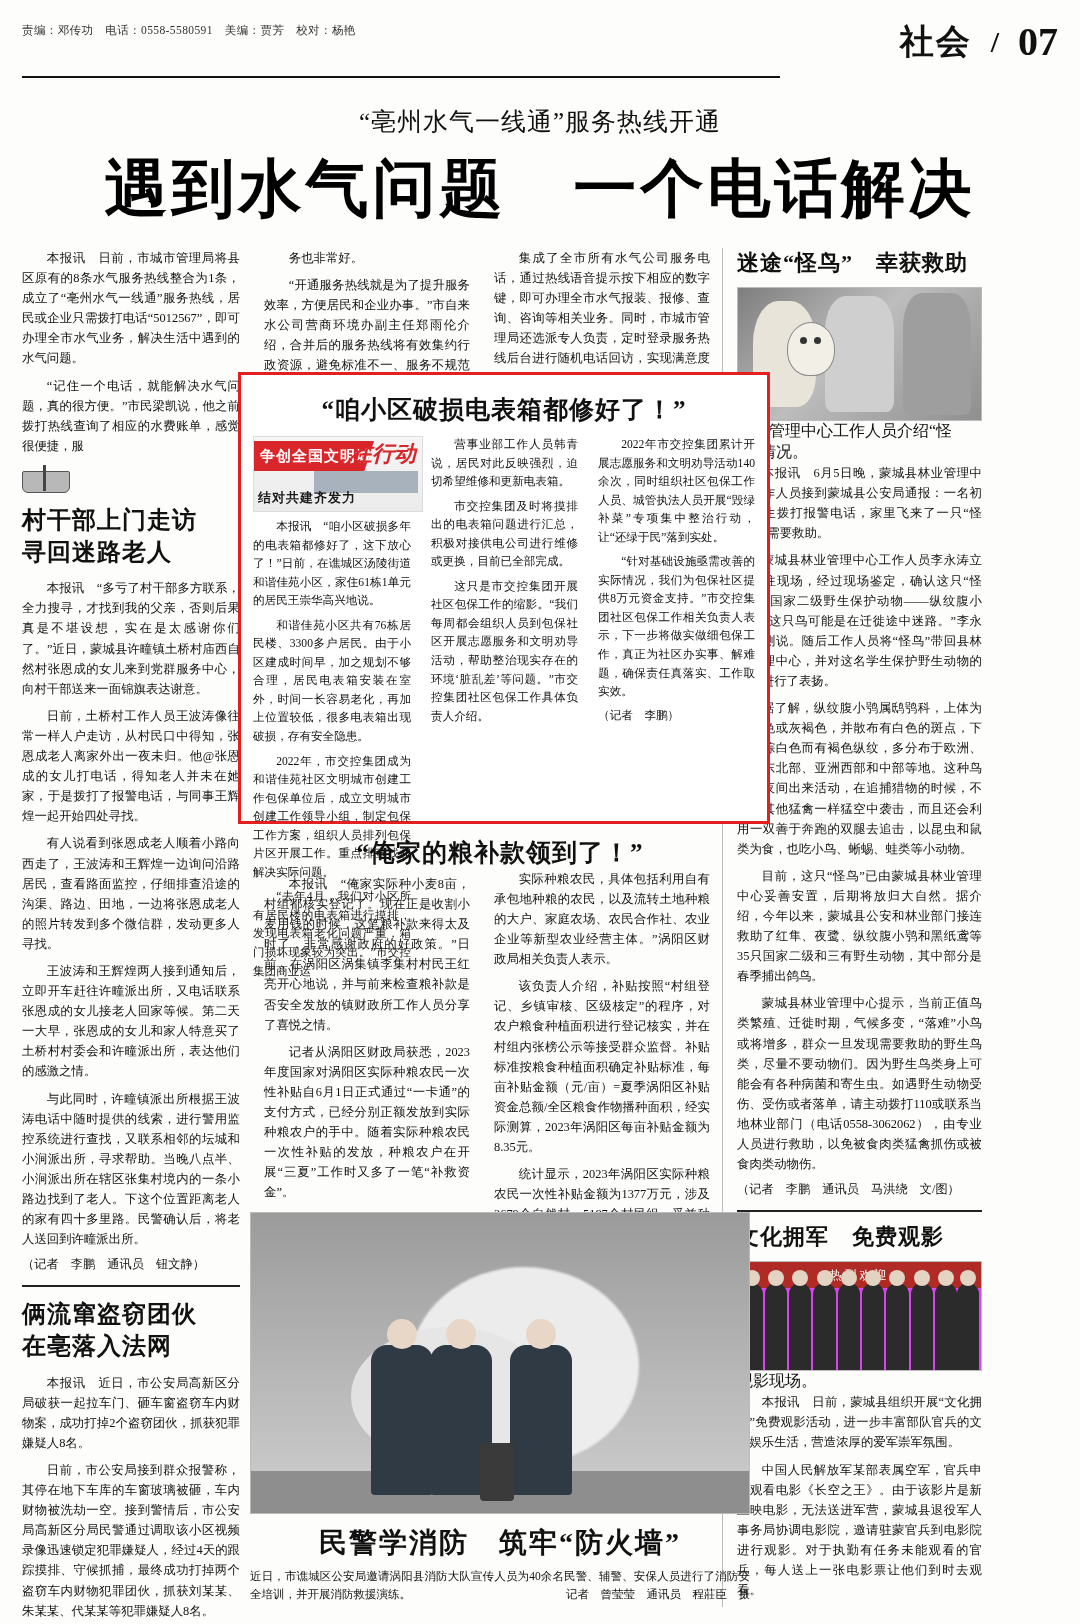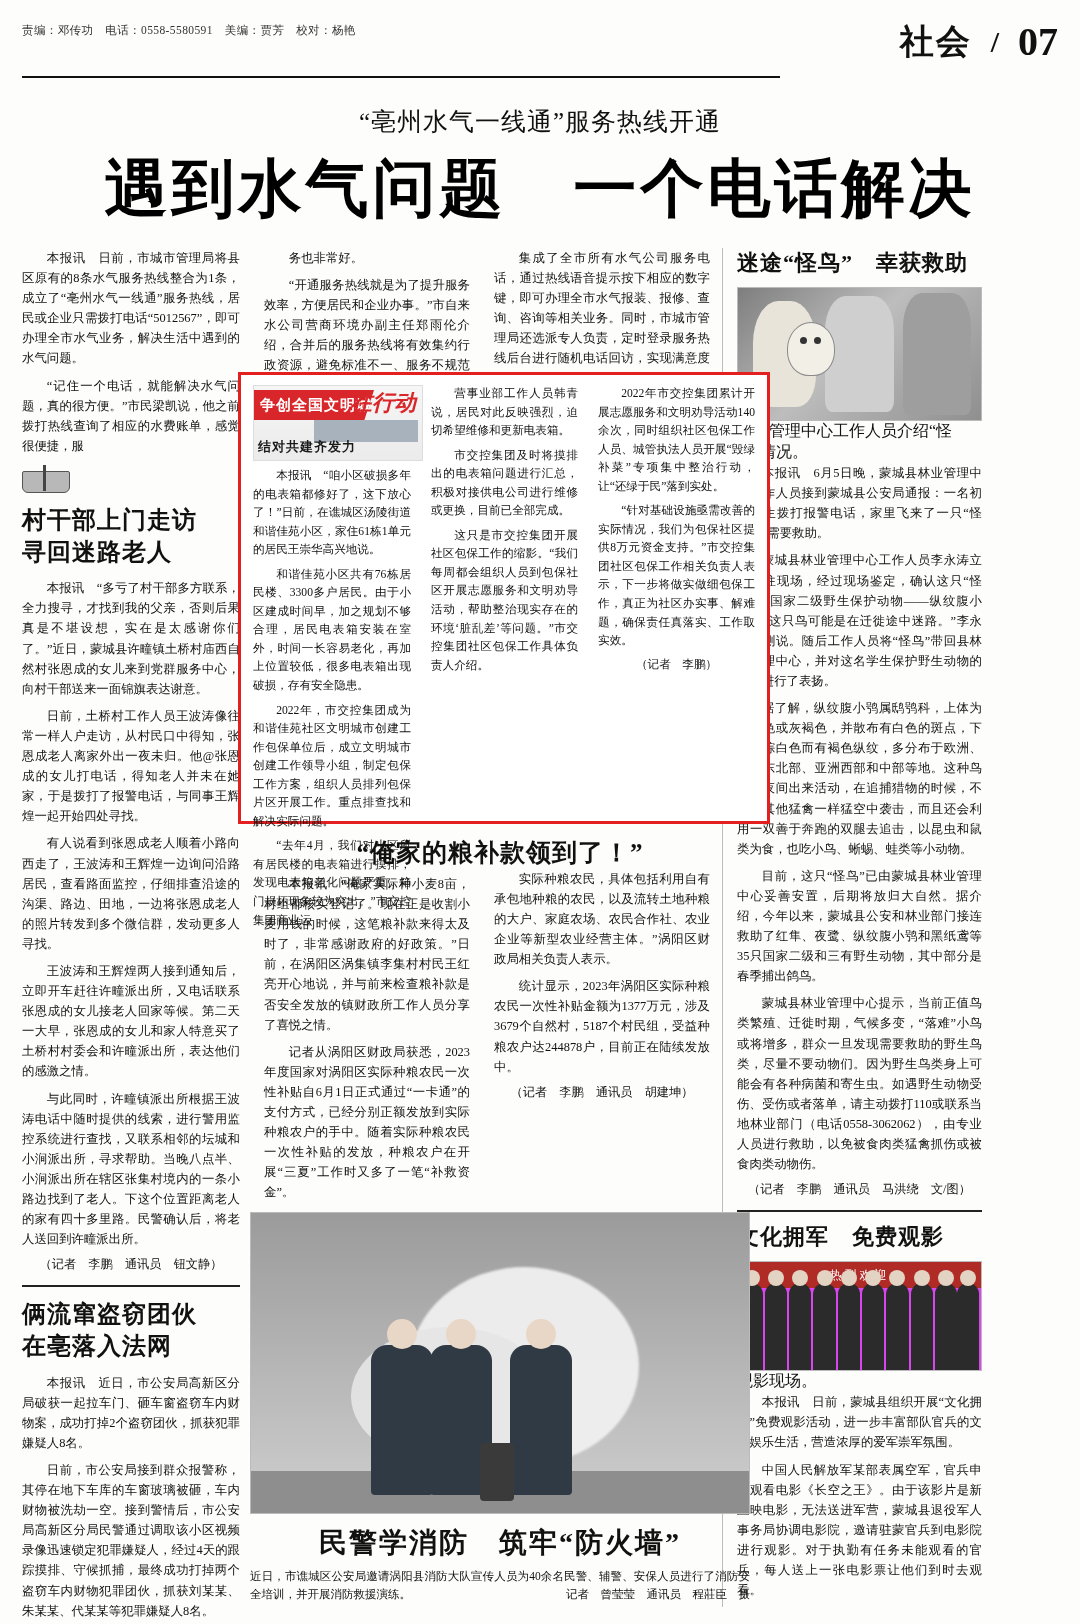--- a/index.html
+++ b/index.html
@@ -39,21 +39,21 @@
 
   
   .grid{display:flex;gap:0;margin-top:16px;align-items:flex-start;}
   .col{box-sizing:border-box;}
   .col-1{width:230px;padding-right:12px;}
   .col-2{width:230px;padding:0 12px;}
   .col-3{width:240px;padding:0 12px;}
   .col-4{width:260px;padding-left:14px;border-left:1px solid #bbb;}
 
   p.body{font-size:12.4px;line-height:1.62;text-align:justify;margin:0 0 7px 0;text-indent:2em;}
-  .sig{text-align:center;font-size:12.2px;margin:2px 0 8px 0;}
+  .sig{text-align:left;font-size:12.2px;margin:2px 0 8px 0;}
 
   
   .art-title{
     font-size:24px;font-weight:bold;line-height:1.32;letter-spacing:1px;margin:12px 0 10px 0;
   }
   .art-title.small{font-size:22px;}
   .rule-thick{border-top:2px solid #222;margin:12px 0 10px 0;}
 
   
   .warm-banner{display:flex;align-items:center;gap:6px;margin:6px 0 4px 0;}
@@ -181,20 +181,21 @@
       <p class="body">本报讯　“俺家实际种小麦8亩，村组都核实登记了。现在正是收割小麦用钱的时候，这笔粮补款来得太及时了，非常感谢政府的好政策。”日前，在涡阳区涡集镇李集村村民王红亮开心地说，并与前来检查粮补款是否安全发放的镇财政所工作人员分享了喜悦之情。</p>
       <p class="body">记者从涡阳区财政局获悉，2023年度国家对涡阳区实际种粮农民一次性补贴自6月1日正式通过“一卡通”的支付方式，已经分别正额发放到实际种粮农户的手中。随着实际种粮农民一次性补贴的发放，种粮农户在开展“三夏”工作时又多了一笔“补救资金”。</p>
       <p class="body">据了解，实际种粮农民一次性补贴政策，是贯彻落实中央及省委、省政府关于加强“三农”工作决策的一项重要部署，也是应对农资市场价格上涨形势坚持多年的一项重要举措。“一次性补贴资金发放对象为</p>
     </div>
 
     <div class="col col-3">
       <p class="body">集成了全市所有水气公司服务电话，通过热线语音提示按下相应的数字键，即可办理全市水气报装、报修、查询、咨询等相关业务。同时，市城市管理局还选派专人负责，定时登录服务热线后台进行随机电话回访，实现满意度监管，以求做到用心服务千家万户，提升群众满意度。</p>
       <div class="sig">（记者　曹晴晴）</div>
       <div style="height:428px;"></div>
       <p class="body">实际种粮农民，具体包括利用自有承包地种粮的农民，以及流转土地种粮的大户、家庭农场、农民合作社、农业企业等新型农业经营主体。”涡阳区财政局相关负责人表示。</p>
+      <p class="body">该负责人介绍，补贴按照“村组登记、乡镇审核、区级核定”的程序，对农户粮食种植面积进行登记核实，并在村组内张榜公示等接受群众监督。补贴标准按粮食种植面积确定补贴标准，每亩补贴金额（元/亩）=夏季涡阳区补贴资金总额/全区粮食作物播种面积，经实际测算，2023年涡阳区每亩补贴金额为8.35元。</p>
       <p class="body">统计显示，2023年涡阳区实际种粮农民一次性补贴金额为1377万元，涉及3679个自然村，5187个村民组，受益种粮农户达244878户，目前正在陆续发放中。</p>
       <div class="sig">（记者　李鹏　通讯员　胡建坤）</div>
     </div>
 
     <div class="col col-4">
       <div class="art-title small" style="margin-top:0;">迷途“怪鸟”　幸获救助</div>
       <div class="ph-frame">
         <div class="bird-photo">
           <div class="p1"></div>
             <div class="p2"></div>
@@ -252,20 +253,21 @@
       <div class="ph-caption">观影现场。</div>
       <p class="body">本报讯　日前，蒙城县组织开展“文化拥军”免费观影活动，进一步丰富部队官兵的文化娱乐生活，营造浓厚的爱军崇军氛围。</p>
       <p class="body">中国人民解放军某部表属空军，官兵申请观看电影《长空之王》。由于该影片是新上映电影，无法送进军营，蒙城县退役军人事务局协调电影院，邀请驻蒙官兵到电影院进行观影。对于执勤有任务未能观看的官兵，每人送上一张电影票让他们到时去观看。</p>
 
     </div>
   </div>
 
   <div class="mid-title" style="position:absolute;left:250px;top:826px;width:500px;">“俺家的粮补款领到了！”</div>
 
   <div class="feature">
+    <div class="feature-title">“咱小区破损电表箱都修好了！”</div>
     <div class="feature-cols">
       <div class="fcol fcol-a">
         <div class="civ-logo">
           <div class="civ-red">
               <span>争创全国文明城市</span>
             </div>
           <div class="civ-script">在行动</div>
           <div class="civ-build"></div>
           <div class="civ-sub">结对共建齐发力</div>
         </div>

